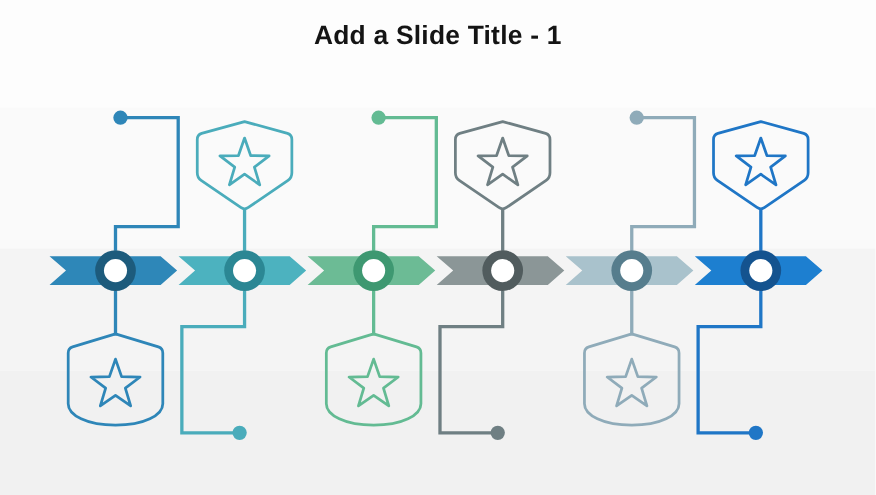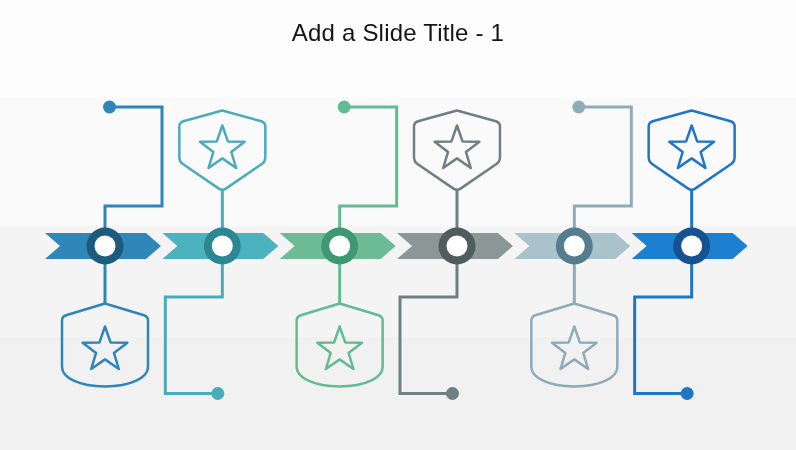--- a/index.html
+++ b/index.html
@@ -24,21 +24,21 @@
   .bg .band {
     width: 100%;
   }
   .slide-title {
     position: absolute;
     top: 19px;
     left: 0;
     right: 0;
     text-align: center;
     font-size: 24px;
-    font-weight: 400;
+    font-weight: 700;
     color: #141414;
     z-index: 2;
     letter-spacing: 0.2px;
   }
   svg.diagram {
     position: absolute;
     top: 0;
     left: 0;
     z-index: 1;
   }

